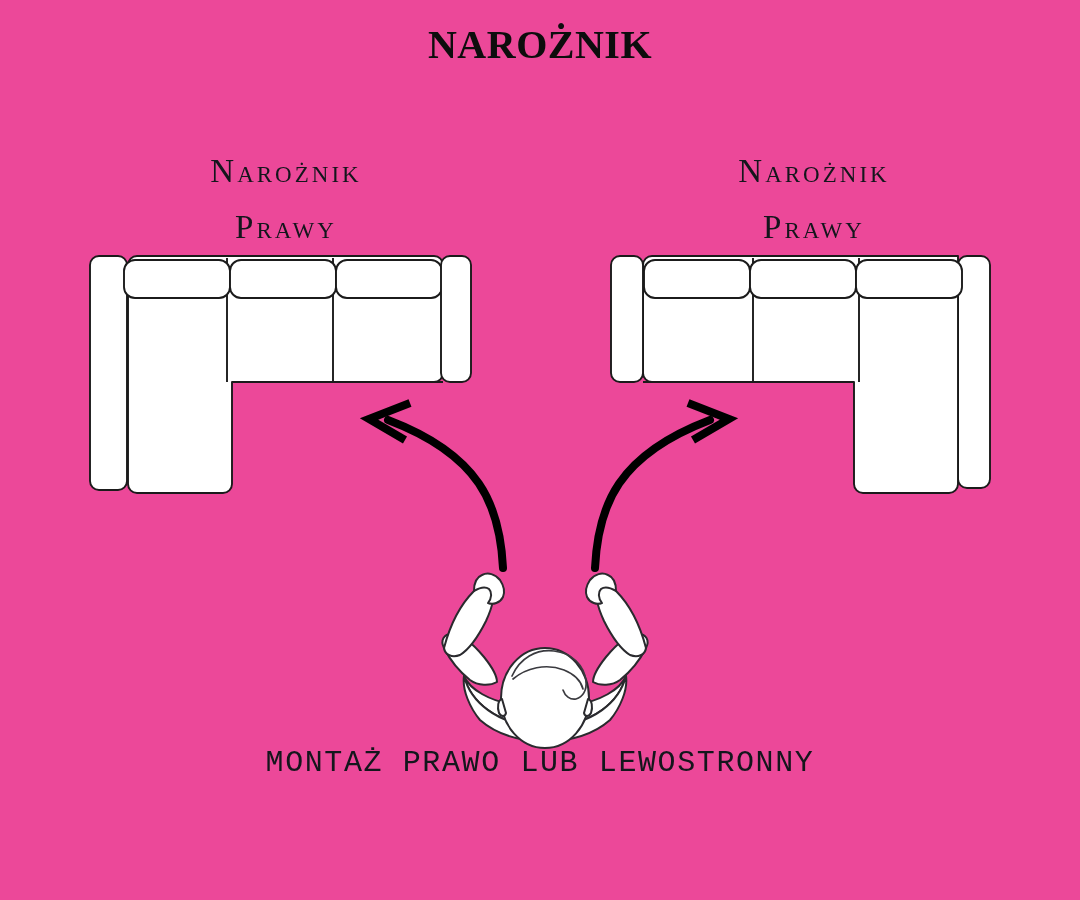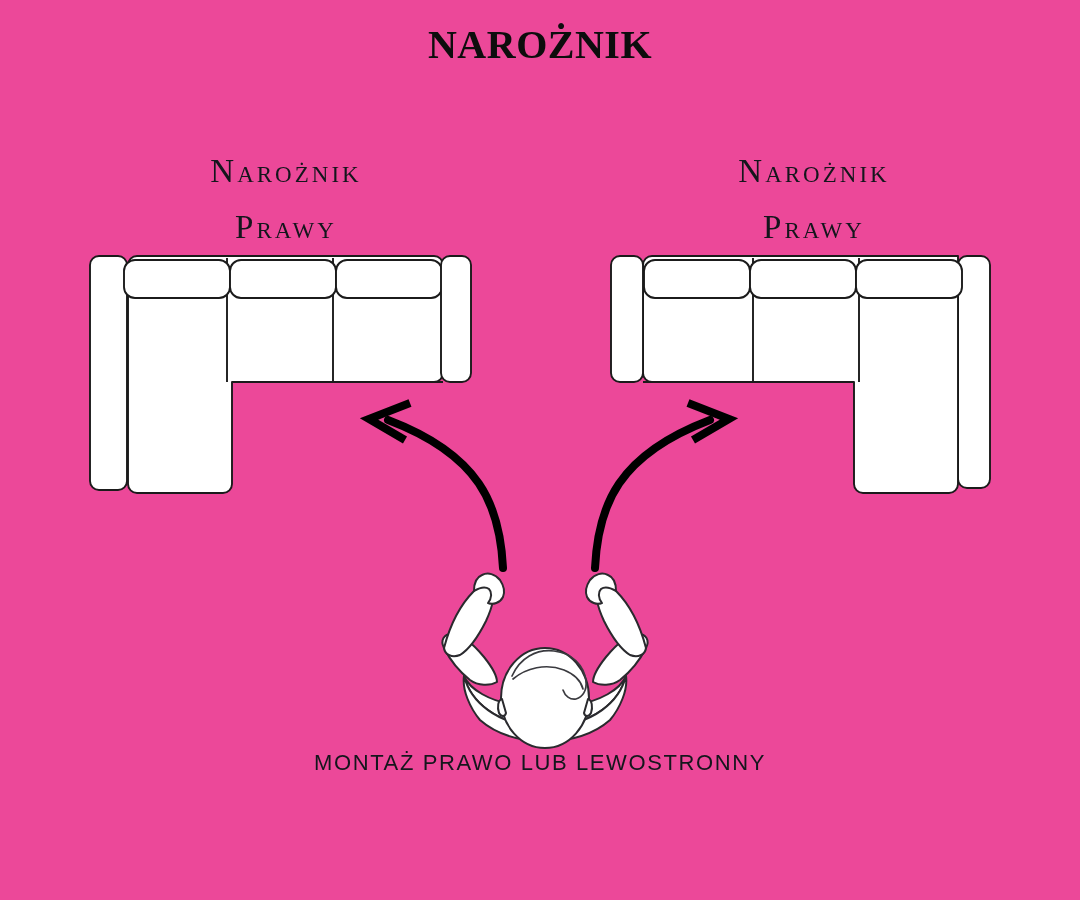--- a/index.html
+++ b/index.html
@@ -54,22 +54,22 @@
 
   
   .caption-block {
     position: absolute;
     left: 0;
     top: 744px;
     width: 1080px;
     text-align: center;
   }
   .caption-line {
-    font-family: Liberation Sans, sans-serif;
-    font-size: 22px;
+    font-family: Liberation Mono, monospace;
+    font-size: 30px;
     line-height: 38px;
     letter-spacing: 1.6px;
     color: #14161c;
     white-space: nowrap;
   }
 
   
   .art {
     position: absolute;
     left: 0;

